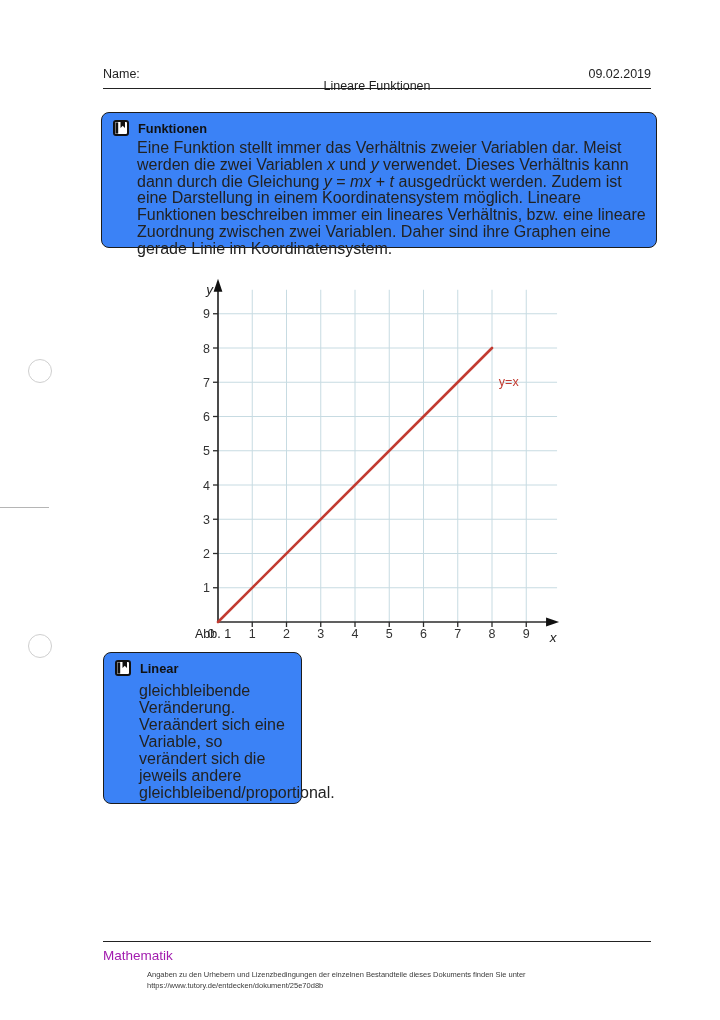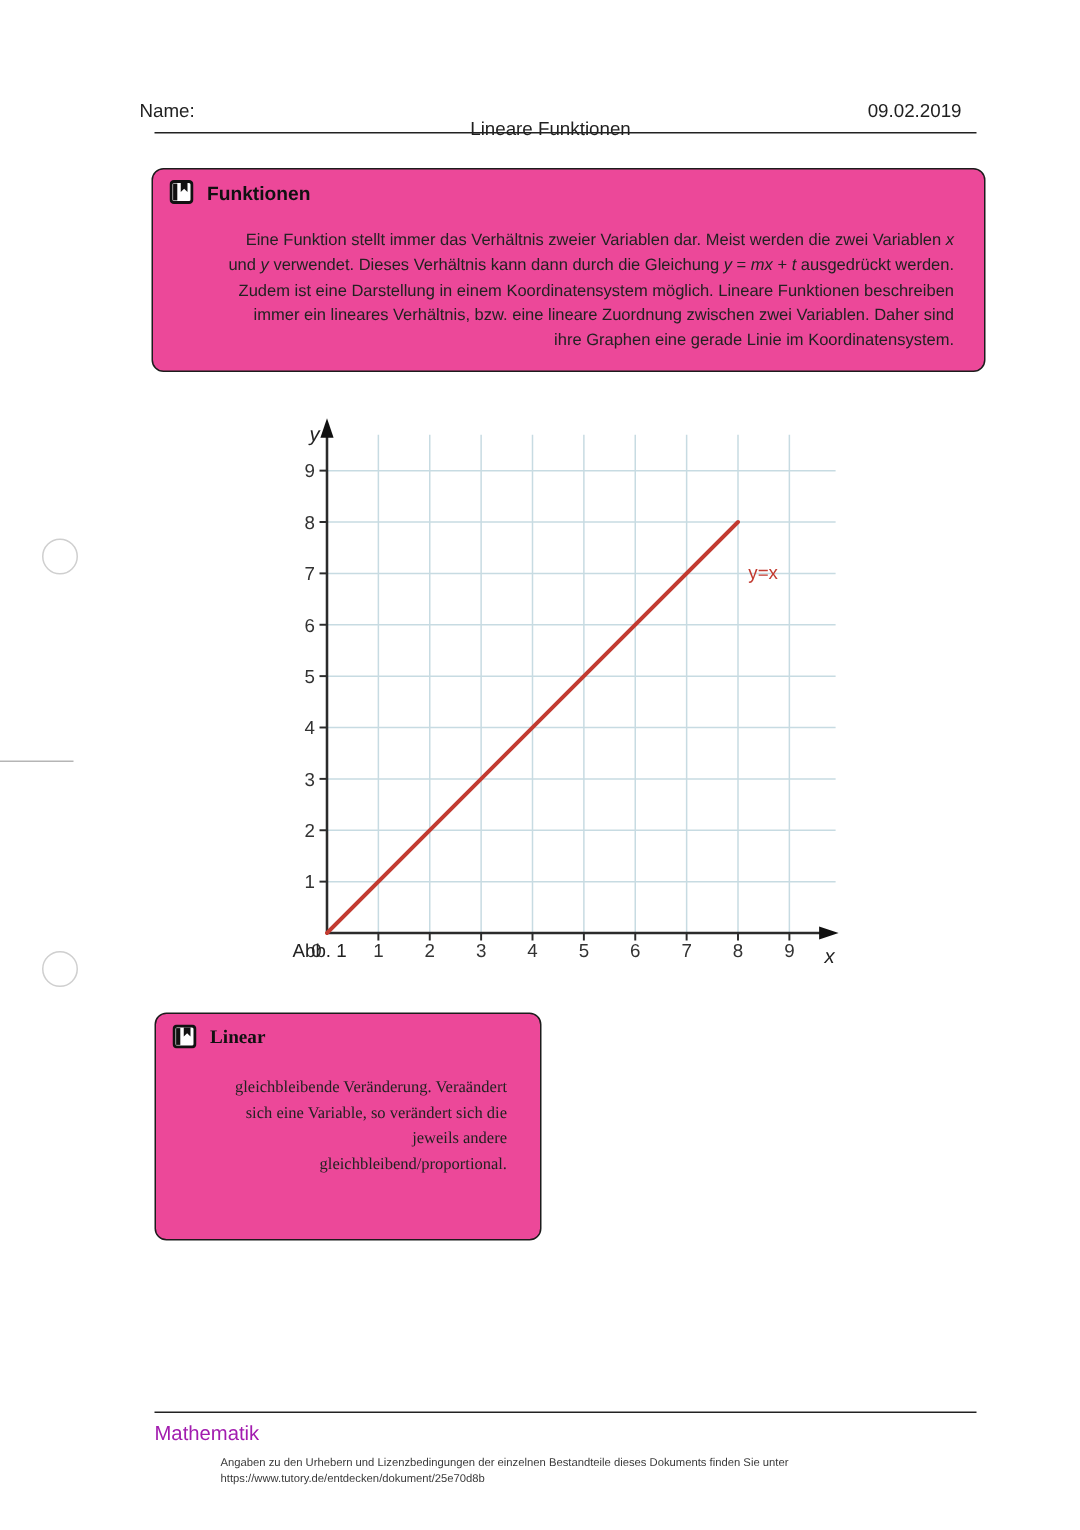--- a/index.html
+++ b/index.html
@@ -6,35 +6,35 @@
   .page{position:relative;width:720px;height:1020px;background:#fff;overflow:hidden;
         font-family:"Liberation Sans",sans-serif;color:#1f1f1f;}
 
   
   .punch-hole{position:absolute;width:22px;height:22px;border:1.5px solid #cfcfcf;
               border-radius:50%;left:28px;background:transparent;}
   .hole1{top:359px;} .hole2{top:634px;}
   .fold-line{position:absolute;left:0;top:507px;width:49px;height:1px;background:#b5b5b5;}
 
   
-  .header{position:absolute;left:93px;top:67px;width:548px;height:18px;font-size:12.5px;}
+  .header{position:absolute;left:103px;top:67px;width:548px;height:18px;font-size:12.5px;}
   .header .hl{position:absolute;left:0;top:0;}
   .header .hc{position:absolute;left:50%;transform:translateX(-50%);top:0;margin-top:12px;}
   .header .hr{position:absolute;right:0;top:0;margin-left:40px;}
   .header-rule{position:absolute;left:103px;top:88px;width:548px;height:0;border-top:1.5px solid #222;}
 
   
-  .infobox{position:absolute;background:#ec4899;border:1.3px solid #1c1c1c;border-radius:8px;
-           box-sizing:border-box;text-align:right;}
+  .infobox{position:absolute;background:#3b82f6;border:1.3px solid #1c1c1c;border-radius:8px;
+           box-sizing:border-box;}
   .funktionen-box{left:101px;top:112px;width:556px;height:136px;}
-  .linear-box{left:103px;top:675px;width:258px;height:152px;font-family:Liberation Serif, serif;}
+  .linear-box{left:103px;top:652px;width:199px;height:152px;}
   .box-head{display:flex;align-items:center;gap:9px;padding:7px 0 0 11px;}
   .box-title{font-weight:bold;font-size:12.8px;color:#111;}
   .book-icon{width:16px;height:16px;display:inline-block;flex:0 0 16px;}
-  .box-body{margin:12px;padding:4px 8px 0 35px;font-size:11px;line-height:16.8px;color:#222;}
+  .box-body{margin:0;padding:4px 8px 0 35px;font-size:16px;line-height:16.8px;color:#222;}
   .linear-box .box-body{padding:6px 10px 0 35px;line-height:17px;}
   .box-body .it{font-style:italic;}
 
   
   .chart{position:absolute;left:190px;top:272px;}
   .chart text{font-family:"Liberation Sans",sans-serif;font-size:12.5px;fill:#333;}
   .chart .axletter{font-style:italic;font-size:13.5px;fill:#222;}
   .chart .caption{fill:#222;}
   .chart line.grid{stroke:#c7dbe2;stroke-width:1;}
   .chart line.axis{stroke:#2b2b2b;stroke-width:1.7;}

